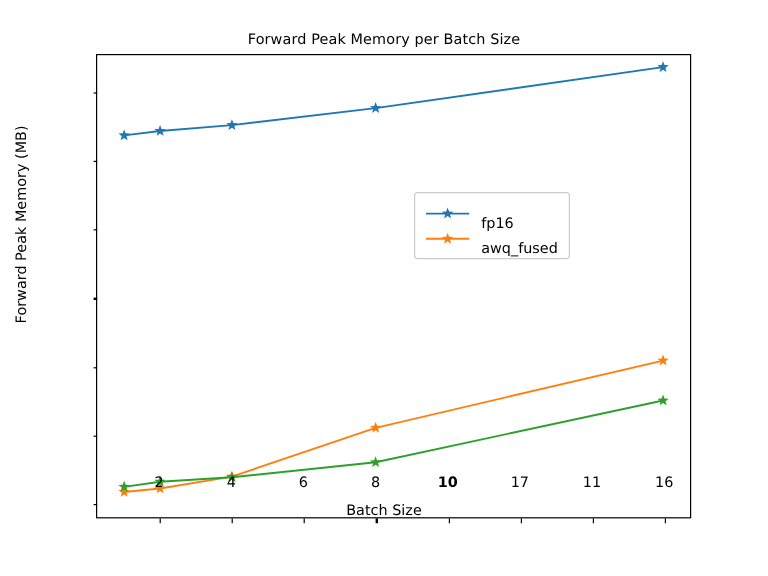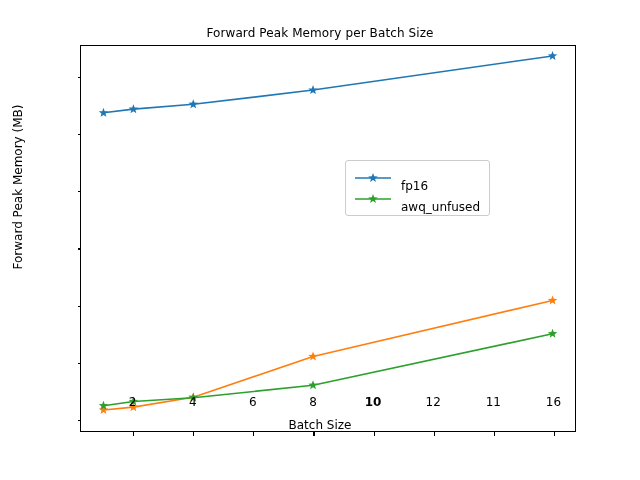--- a/index.html
+++ b/index.html
@@ -172,41 +172,41 @@
       <div class="xtick-mark" style="left: 472.955px; top: 386px;"></div>
     </div>
 
   <div id="y-axis-ticks"></div>
   <div id="x-axis-ticks">
       <div class="xtick-label" style="left: 132.606px;">2</div>
       <div class="xtick-label" style="left: 192.727px;">4</div>
       <div class="xtick-label" style="left: 252.848px;">6</div>
       <div class="xtick-label" style="left: 312.97px;">8</div>
       <div class="xtick-label" style="left: 373.091px; font-weight: bold;">10</div>
-      <div class="xtick-label" style="left: 433.212px;">12</div>
+      <div class="xtick-label" style="left: 433.212px;">17</div>
       <div class="xtick-label" style="left: 493.333px;">11</div>
       <div class="xtick-label" style="left: 553.455px;">16</div>
     </div>
 
   <div id="y-axis-label-wrap">
     <div id="y-axis-label">Forward Peak Memory (MB)</div>
   </div>
 
   <div id="x-axis-label">Batch Size</div>
 
   <div id="legend">
       <div class="legend-row">
         <span class="legend-swatch"><svg width="38" height="16" viewBox="0 0 38 16">
             <line x1="1" y1="8" x2="37" y2="8" stroke="#1f77b4" stroke-width="1.6"></line>
             <polygon points="19.00,3.00 20.23,6.30 23.76,6.45 21.00,8.65 21.94,12.05 19.00,10.10 16.06,12.05 17.00,8.65 14.24,6.45 17.77,6.30" fill="#1f77b4"></polygon>
           </svg></span>
         <span class="legend-text">fp16</span>
       </div>
       <div class="legend-row">
         <span class="legend-swatch"><svg width="38" height="16" viewBox="0 0 38 16">
-            <line x1="1" y1="8" x2="37" y2="8" stroke="#2ca02c" stroke-width="1.6"></line>
-            <polygon points="19.00,3.00 20.23,6.30 23.76,6.45 21.00,8.65 21.94,12.05 19.00,10.10 16.06,12.05 17.00,8.65 14.24,6.45 17.77,6.30" fill="#2ca02c"></polygon>
+            <line x1="1" y1="8" x2="37" y2="8" stroke="#ff7f0e" stroke-width="1.6"></line>
+            <polygon points="19.00,3.00 20.23,6.30 23.76,6.45 21.00,8.65 21.94,12.05 19.00,10.10 16.06,12.05 17.00,8.65 14.24,6.45 17.77,6.30" fill="#ff7f0e"></polygon>
           </svg></span>
-        <span class="legend-text">awq_unfused</span>
+        <span class="legend-text">awq_fused</span>
       </div>
     </div>
 
 </div>
 
 </body></html>

